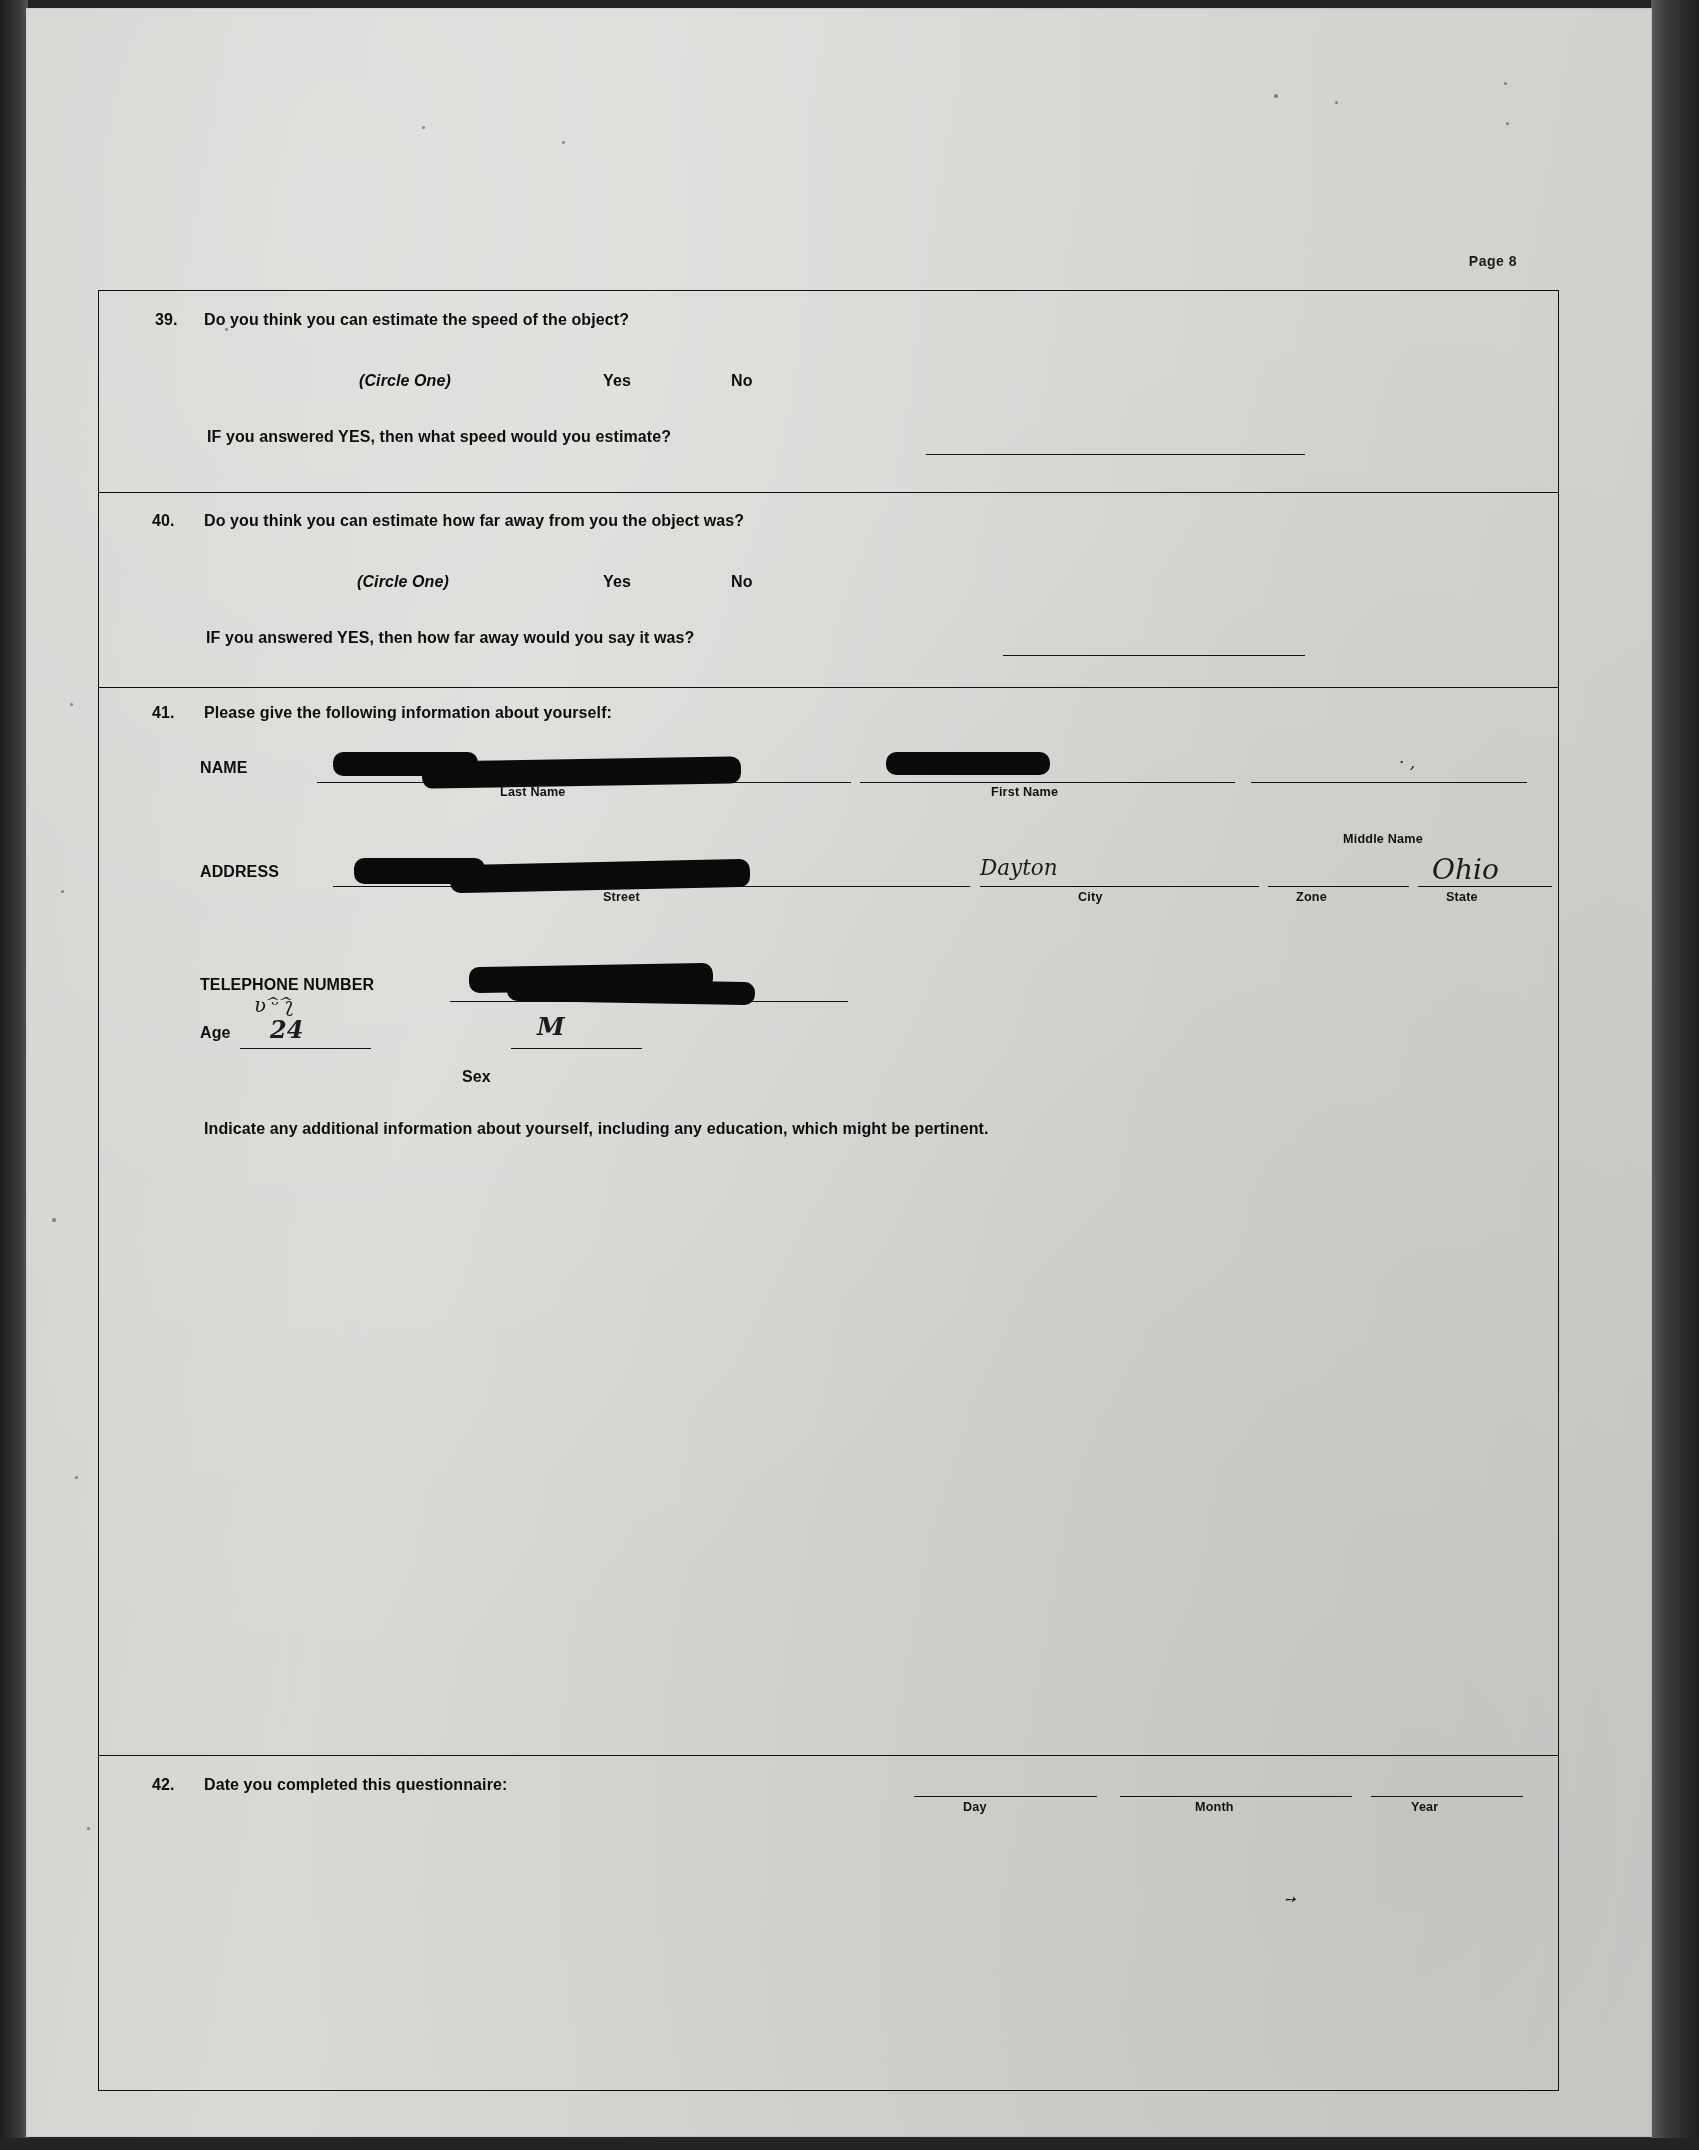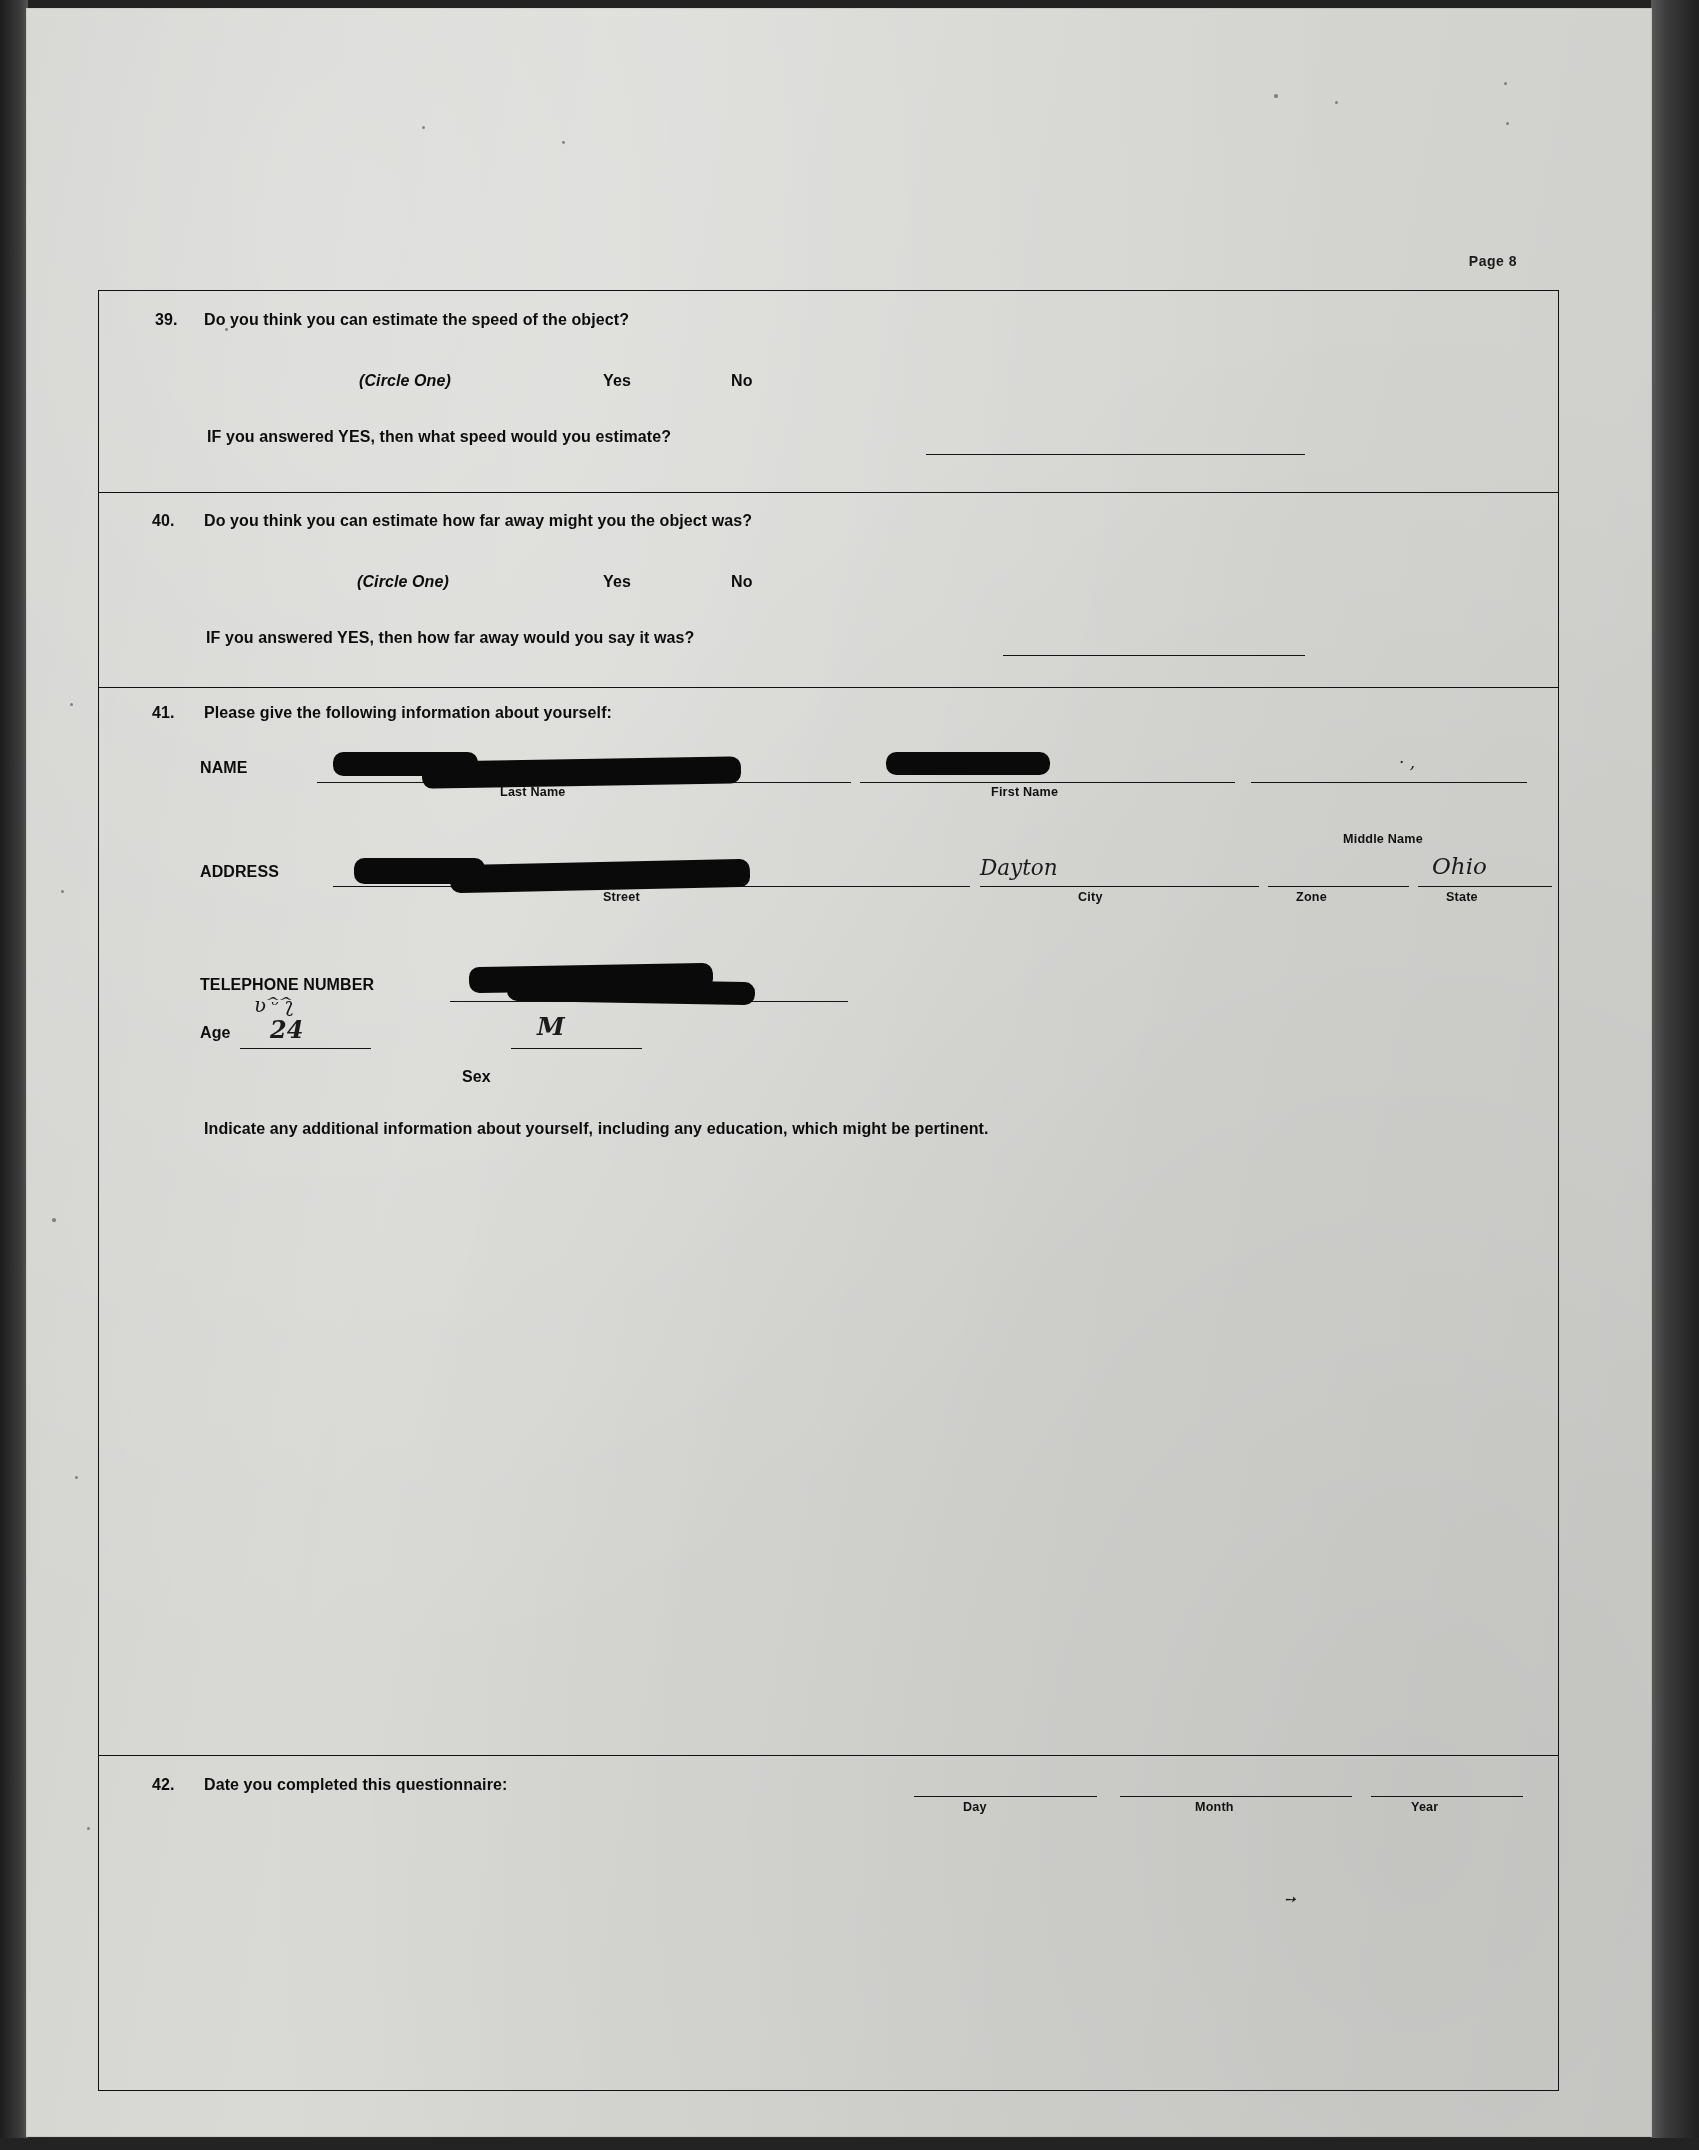--- a/index.html
+++ b/index.html
@@ -179,21 +179,21 @@
     <div class="q" style="left:105px;top:19.7px;">Do you think you can estimate the speed of the object?</div>
 
     <div class="q ital" style="left:260px;top:81px;">(Circle One)</div>
     <div class="q" style="left:504px;top:81px;">Yes</div>
     <div class="q" style="left:632px;top:81px;">No</div>
 
     <div class="q" style="left:108px;top:137px;">IF you answered YES, then what speed would you estimate?</div>
     <div class="ruleline" style="left:827px;top:163px;width:379px;"></div>
 
     <div class="q" style="left:53px;top:221px;">40.</div>
-    <div class="q" style="left:105px;top:221px;">Do you think you can estimate how far away might you the object was?</div>
+    <div class="q" style="left:105px;top:221px;">Do you think you can estimate how far away from you the object was?</div>
 
     <div class="q ital" style="left:258px;top:282px;">(Circle One)</div>
     <div class="q" style="left:504px;top:282px;">Yes</div>
     <div class="q" style="left:632px;top:282px;">No</div>
 
     <div class="q" style="left:107px;top:338px;">IF you answered YES, then how far away would you say it was?</div>
     <div class="ruleline" style="left:904px;top:364px;width:302px;"></div>
 
     <div class="q" style="left:53px;top:413px;">41.</div>
     <div class="q" style="left:105px;top:413px;">Please give the following information about yourself:</div>
@@ -217,21 +217,21 @@
     <div class="ruleline" style="left:1169px;top:595px;width:141px;"></div>
     <div class="ruleline" style="left:1319px;top:595px;width:134px;"></div>
     <div class="caption" style="left:504px;top:599px;">Street</div>
     <div class="caption" style="left:979px;top:599px;">City</div>
     <div class="caption" style="left:1197px;top:599px;">Zone</div>
     <div class="caption" style="left:1347px;top:599px;">State</div>
 
     <div class="redact r2" style="left:255px;top:567px;width:131px;height:26px;"></div>
     <div class="redact r2" style="left:351px;top:571px;width:300px;height:28px;transform:rotate(-1.2deg);"></div>
     <div class="hand" style="left:881px;top:564px;font-size:21.5px;">Dayton</div>
-    <div class="hand" style="left:1333px;top:562px;font-size:23px;">Ohio</div>
+    <div class="hand" style="left:1333px;top:562px;font-size:28px;">Ohio</div>
 
     <div class="q" style="left:101px;top:685px;">TELEPHONE NUMBER</div>
     <div class="ruleline" style="left:351px;top:710px;width:398px;"></div>
     <div class="redact r2" style="left:370px;top:674px;width:244px;height:26px;transform:rotate(-1deg);"></div>
     <div class="redact r2" style="left:408px;top:689px;width:248px;height:22.5px;transform:rotate(1deg);"></div>
 
     <div class="q" style="left:101px;top:733px;">Age</div>
     <div class="ruleline" style="left:141px;top:757px;width:131px;"></div>
     <div class="hand" style="left:171px;top:724px;font-size:24px;font-weight:bold;">24</div>
     <div class="hand" style="left:155px;top:700px;font-size:20px;">ʋ ᷍ᵕ ᷍ʅ</div>

